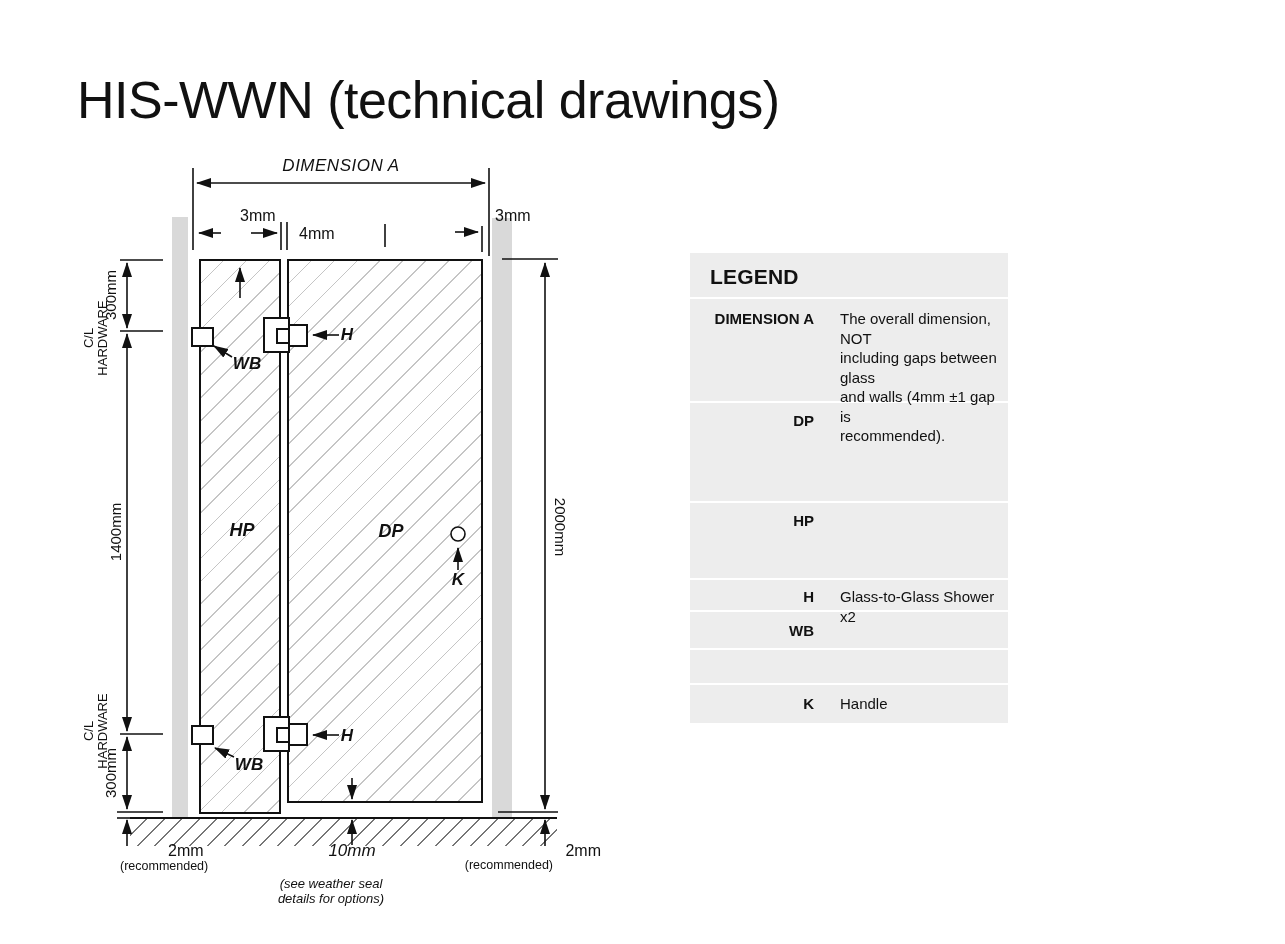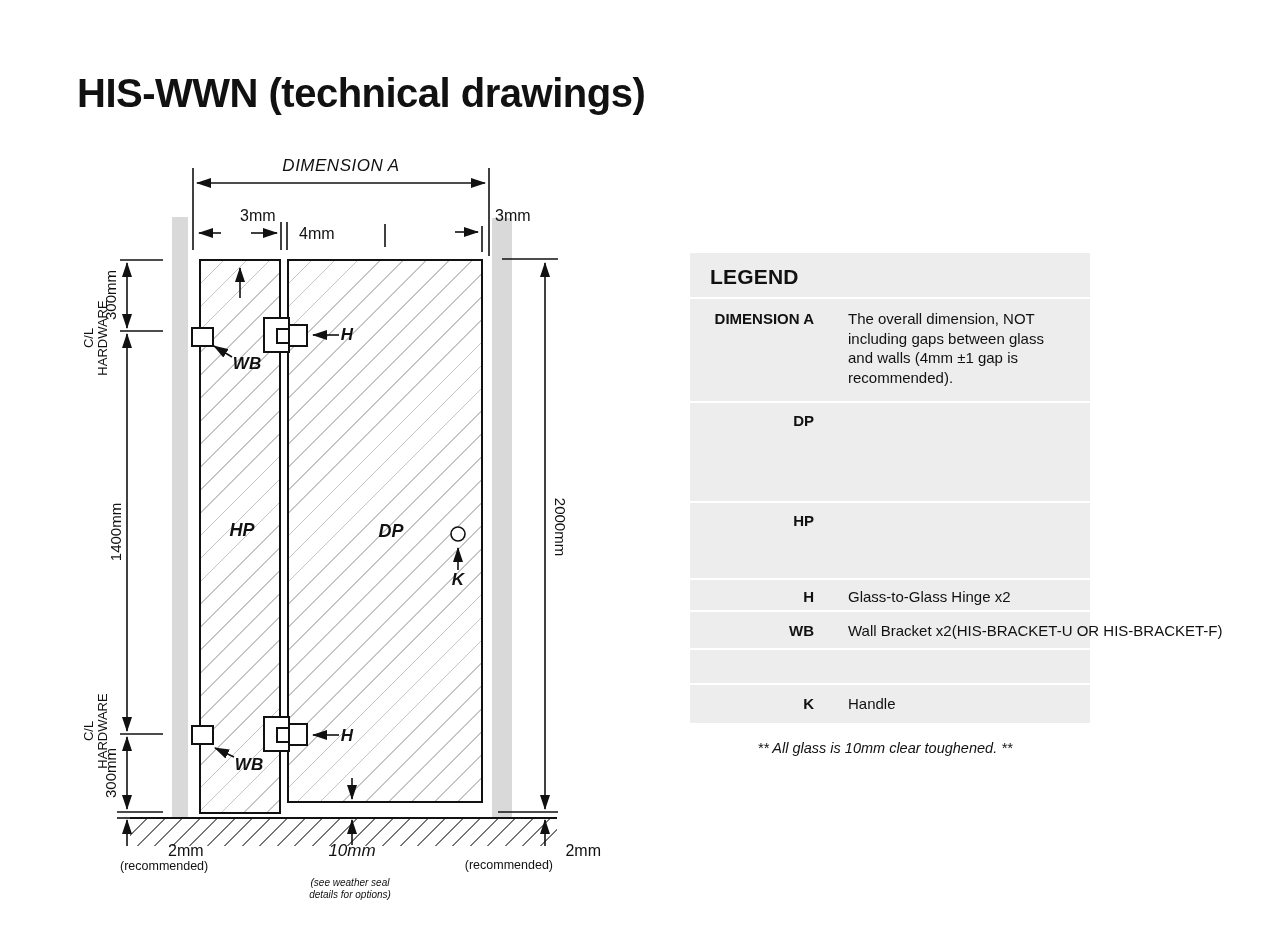--- a/index.html
+++ b/index.html
@@ -21,28 +21,28 @@
   
   .lab{position:absolute;white-space:pre-line;line-height:1.08;}
   .ctr{transform:translate(-50%,-50%);}
   .rotccw{transform:translate(-50%,-50%) rotate(-90deg);}
   .rotcw{transform:translate(-50%,-50%) rotate(90deg);}
   .dim{font-size:16px;margin-left:48px;}
   .dimsm{font-size:15px;}
   .note{font-size:12.5px;}
   .ital{font-style:italic;}
   .callout{font-style:italic;font-weight:bold;font-size:17px;}
-  .title{font-size:40px;font-weight:bold;letter-spacing:-0.5px;}
+  .title{font-size:52px;font-weight:normal;letter-spacing:-0.5px;}
   .clhw{font-size:13px;text-align:center;line-height:1.1;}
   
-  .legend{position:absolute;left:690px;top:253px;width:400px;height:470px;background:#ededed;}
+  .legend{position:absolute;left:690px;top:253px;width:318px;height:470px;background:#ededed;}
   .ltitle{height:44px;box-sizing:border-box;padding:12px 0 0 20px;font-size:21px;font-weight:bold;letter-spacing:0.2px;}
   .lrow{display:flex;box-sizing:border-box;border-top:2px solid #fff;font-size:15px;line-height:19.5px;}
   .lterm{width:124px;flex:none;text-align:right;font-weight:bold;}
-  .ldesc{margin-left:34px;white-space:pre-line;}
+  .ldesc{margin-left:26px;white-space:pre-line;}
   .lrow.wb .ldesc{white-space:nowrap;}
   .footnote{position:absolute;left:690px;top:740px;width:390px;text-align:center;
             font-size:14.5px;font-style:italic;}
 </style>
 </head>
 <body>
 
 <div id="page">
 
   <div class="abs lab title" style="left:77px;top:72px;">HIS-WWN (technical drawings)</div>
@@ -132,21 +132,21 @@
   <div class="lab abs ctr callout" style="left:391px;top:532px;font-size:18px;">DP</div>
   <div class="lab abs ctr callout" style="left:347px;top:335px;">H</div>
   <div class="lab abs ctr callout" style="left:347px;top:736px;">H</div>
   <div class="lab abs ctr callout" style="left:247px;top:364px;">WB</div>
   <div class="lab abs ctr callout" style="left:249px;top:765px;">WB</div>
   <div class="lab abs ctr callout" style="left:458px;top:580px;">K</div>
 
   <div class="lab abs dim" style="left:120px;top:842px;">2mm</div>
   <div class="lab abs note" style="left:120px;top:860px;">(recommended)</div>
   <div class="lab abs ital" style="left:352px;top:851px;font-size:17px;transform:translate(-50%,-50%);">10mm</div>
-  <div class="lab abs ital" style="left:350px;top:877px;font-size:10px;text-align:center;transform:translate(-50%,0);line-height:1.15;">(see weather seal
+  <div class="lab abs ital" style="left:331px;top:877px;font-size:13px;text-align:center;transform:translate(-50%,0);line-height:1.15;">(see weather seal
 details for options)</div>
   <div class="lab abs dim" style="left:433px;top:842px;width:120px;text-align:right;">2mm</div>
   <div class="lab abs note" style="left:433px;top:859px;width:120px;text-align:right;">(recommended)</div>
 
   <div class="legend">
     <div class="ltitle">LEGEND</div>
     <div class="lrow" style="height:104px;padding-top:10px;">
       <div class="lterm">DIMENSION A</div>
       <div class="ldesc">The overall dimension, NOT
 including gaps between glass
@@ -154,31 +154,29 @@
 recommended).</div>
     </div>
     <div class="lrow" style="height:100px;padding-top:8px;">
       <div class="lterm">DP</div>
     </div>
     <div class="lrow" style="height:77px;padding-top:8px;">
       <div class="lterm">HP</div>
     </div>
     <div class="lrow" style="height:32px;padding-top:7px;">
       <div class="lterm">H</div>
-      <div class="ldesc">Glass-to-Glass Hinge x2</div>
+      <div class="ldesc">Glass-to-Glass Shower x2</div>
     </div>
     <div class="lrow wb" style="height:38px;padding-top:9px;">
       <div class="lterm">WB</div>
-      <div class="ldesc">Wall Bracket x2(HIS-BRACKET-U OR HIS-BRACKET-F)</div>
     </div>
     <div class="lrow" style="height:35px;">
       <div class="lterm"></div>
       <div class="ldesc"></div>
     </div>
     <div class="lrow" style="height:40px;padding-top:9px;">
       <div class="lterm">K</div>
       <div class="ldesc">Handle</div>
     </div>
   </div>
 
-  <div class="footnote">** All glass is 10mm clear toughened. **</div>
 
 </div>
 
 </body></html>

